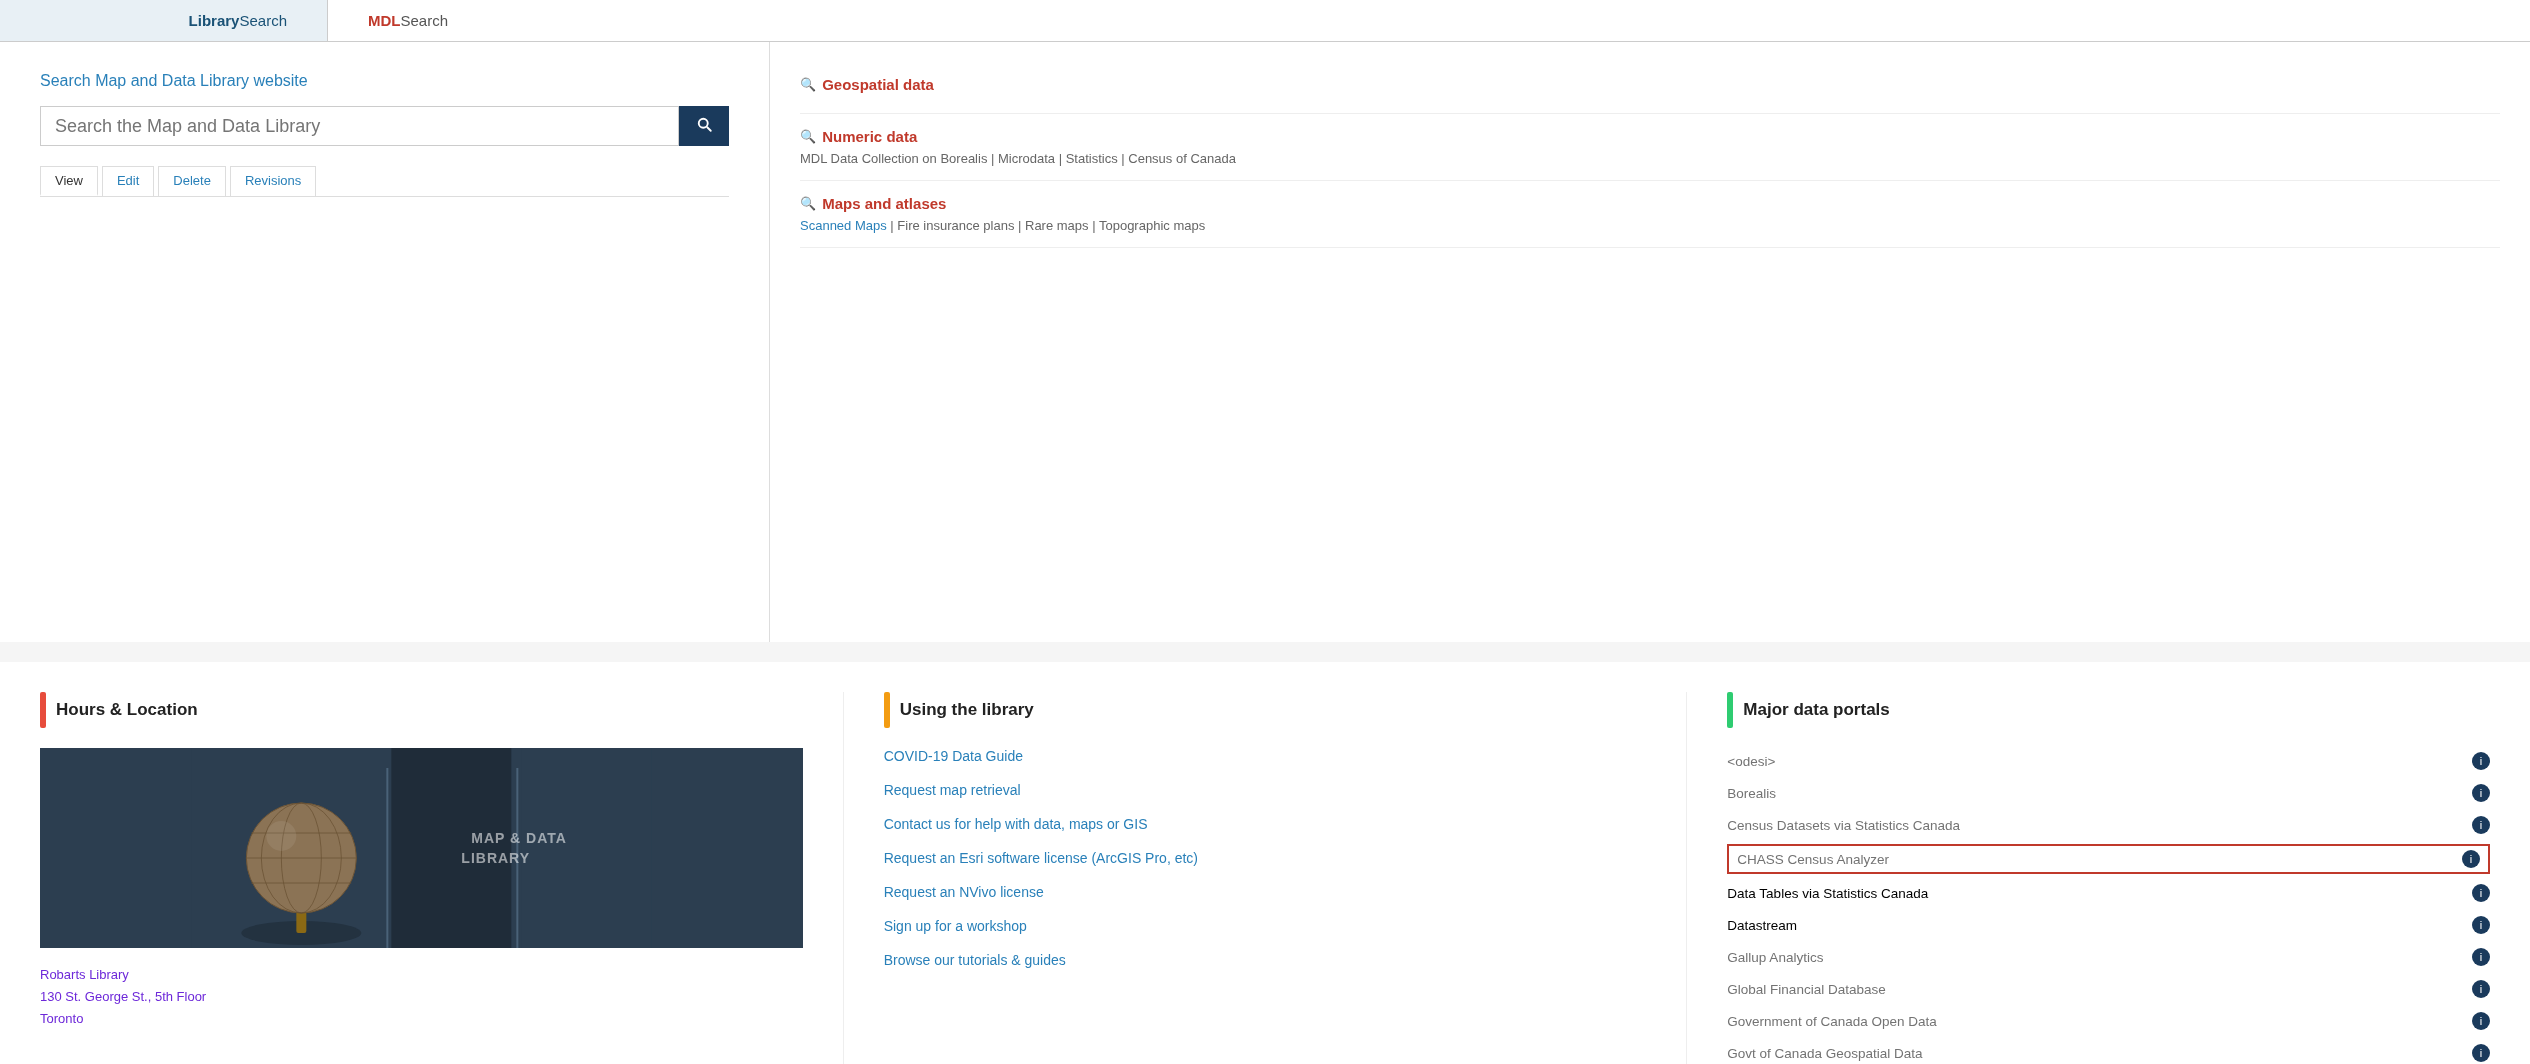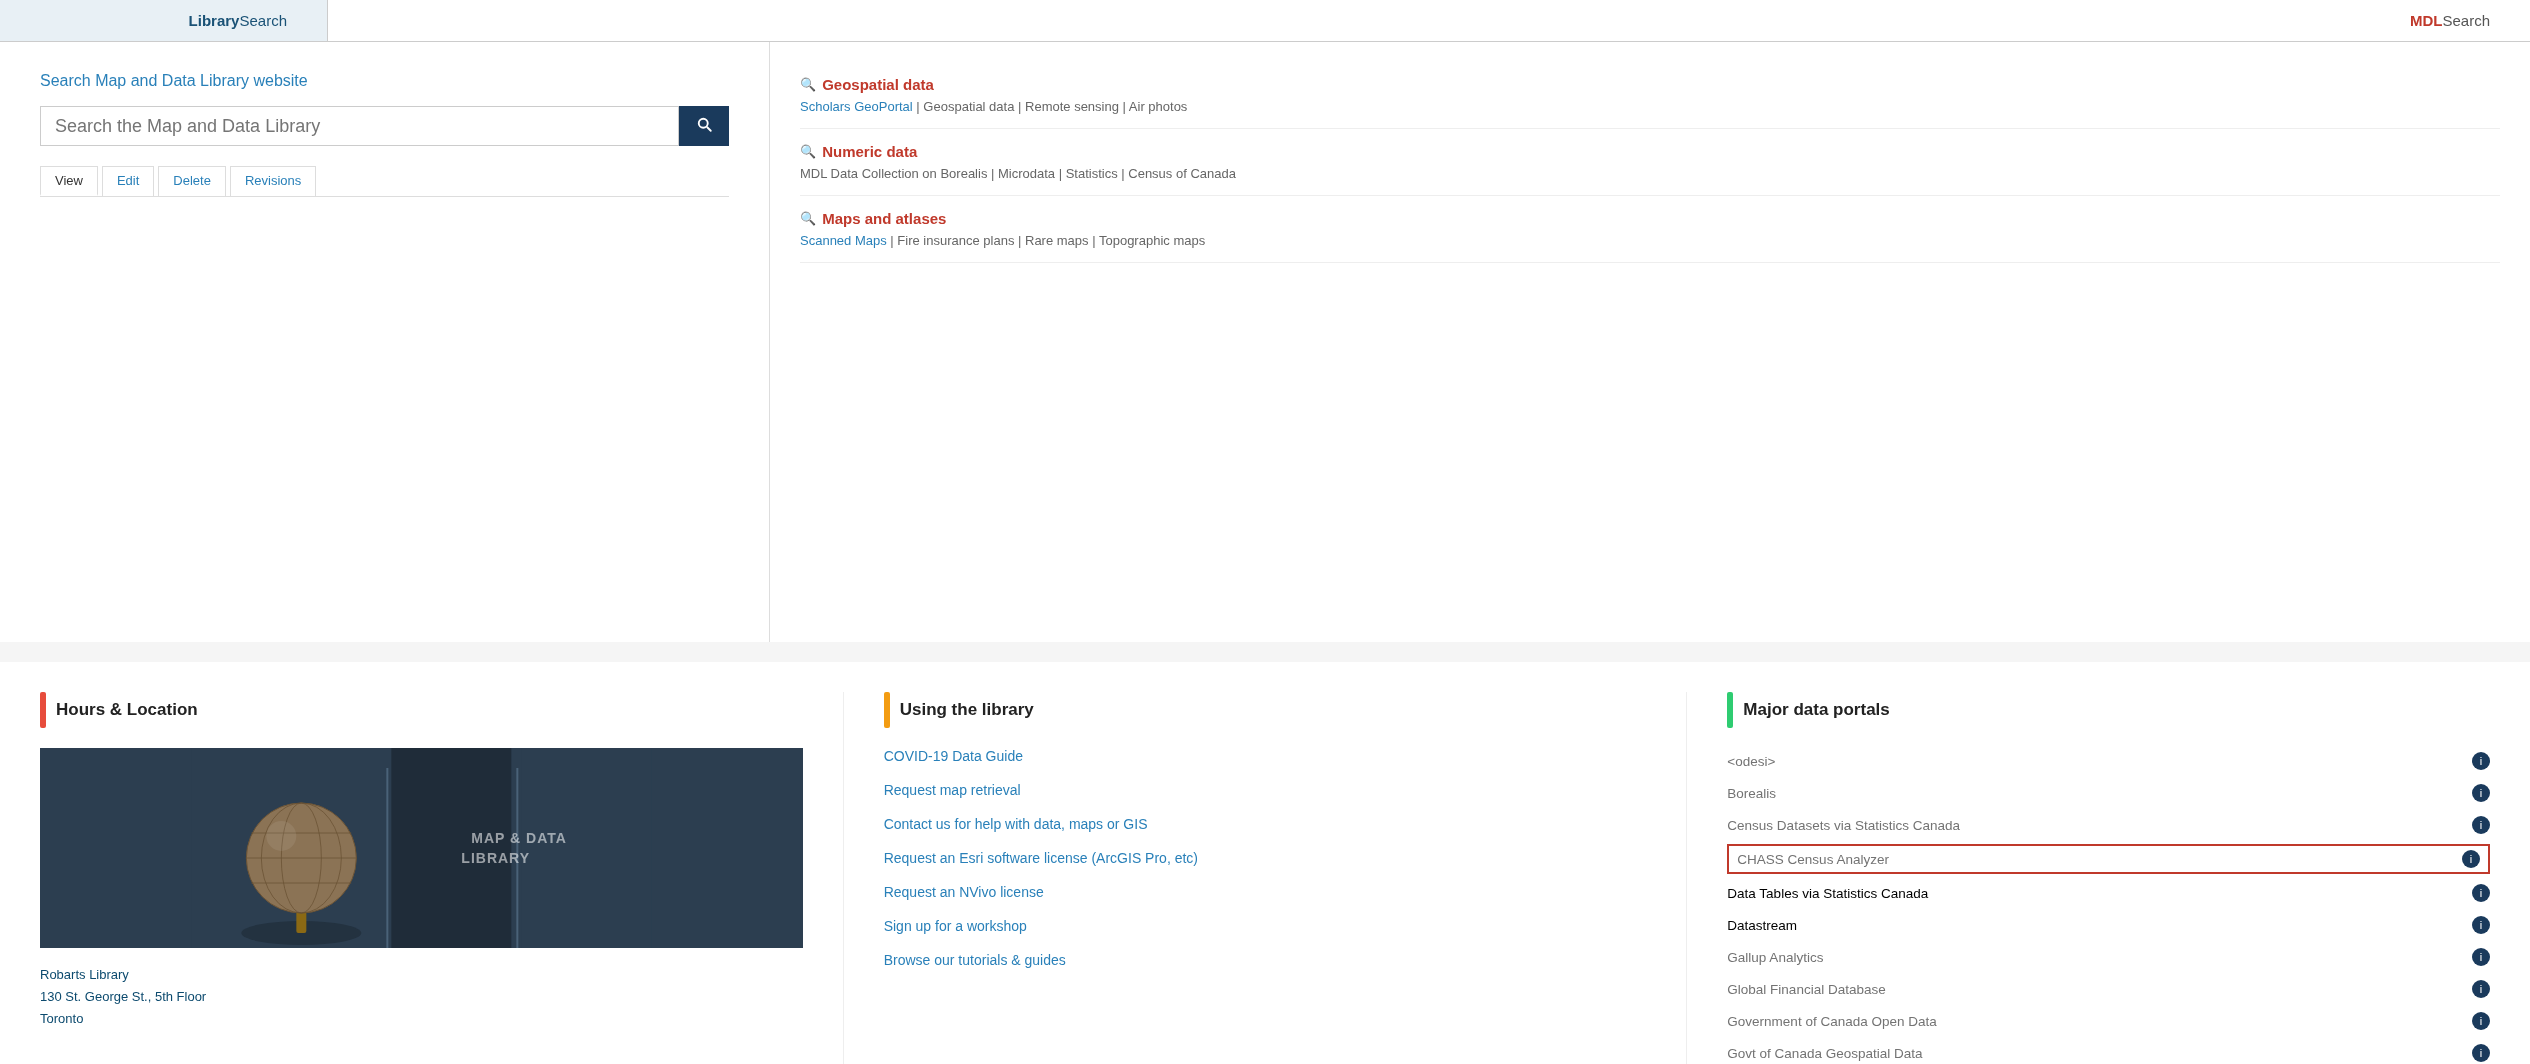--- a/index.html
+++ b/index.html
@@ -22,21 +22,21 @@
       background: #e8f0f5;
       color: #1a5276;
       border-right: 1px solid #ccc;
       width: 328px;
       text-align: right;
     }
     .top-tab.mdl {
       background: #fff;
       color: #666;
       flex: 1;
-      text-align: right;
+      text-align: left;
     }
     .top-tab.mdl span.mdl-part { color: #c0392b; font-weight: bold; }
 
     
     .main-layout {
       display: flex;
       min-height: 600px;
     }
 
     
@@ -171,21 +171,21 @@
       background: #2c3e50;
       position: relative;
       overflow: hidden;
       margin-bottom: 16px;
       display: flex;
       align-items: center;
       justify-content: flex-end;
     }
     .address-text {
       font-size: 13px;
-      color: #0c4a6e;
+      color: #6d28d9;
       line-height: 1.7;
     }
 
     
     .lib-links {
       display: flex;
       flex-direction: column;
       gap: 18px;
     }
     .lib-link {
@@ -262,24 +262,20 @@
       <div class="sub-tab">Revisions</div>
     </div>
   </div>
 
   <div class="right-panel">
     <div class="category-section">
       <div class="category-title">
         <span class="search-icon">🔍</span>
         <span>Geospatial data</span>
       </div>
-      <div class="category-links">
-        <a href="#">Scholars GeoPortal</a>
-        <span> | Geospatial data | Remote sensing | Air photos</span>
-      </div>
     </div>
 
     <div class="category-section">
       <div class="category-title">
         <span class="search-icon">🔍</span>
         <span>Numeric data</span>
       </div>
       <div class="category-links">
         <span>MDL Data Collection on Borealis | Microdata | Statistics | Census of Canada</span>
       </div>

